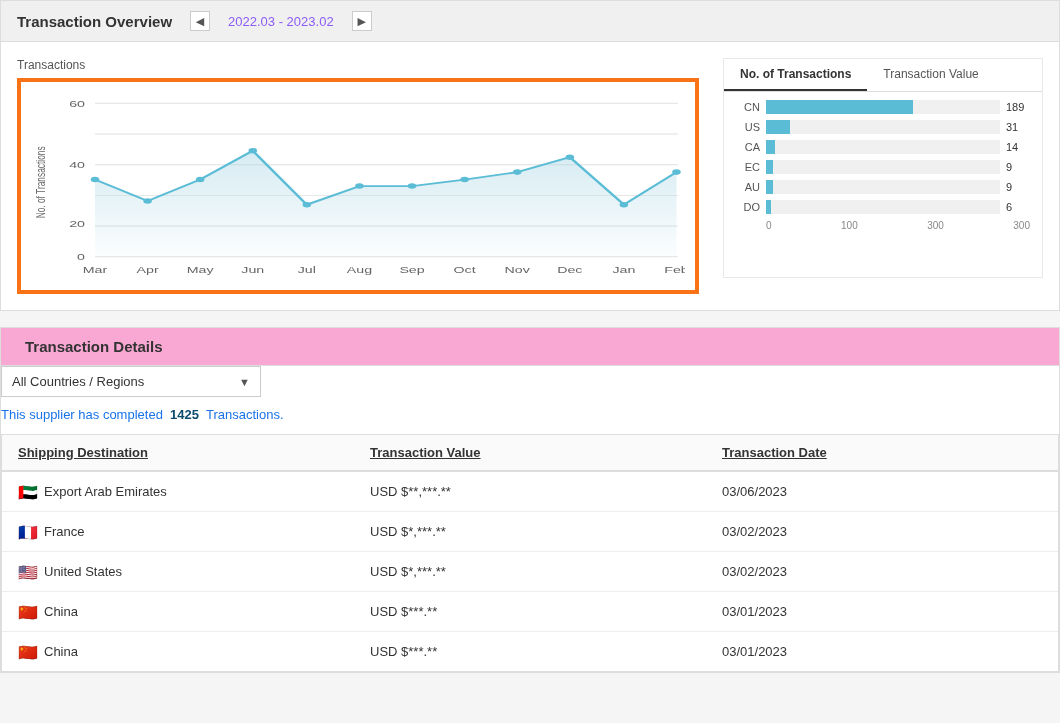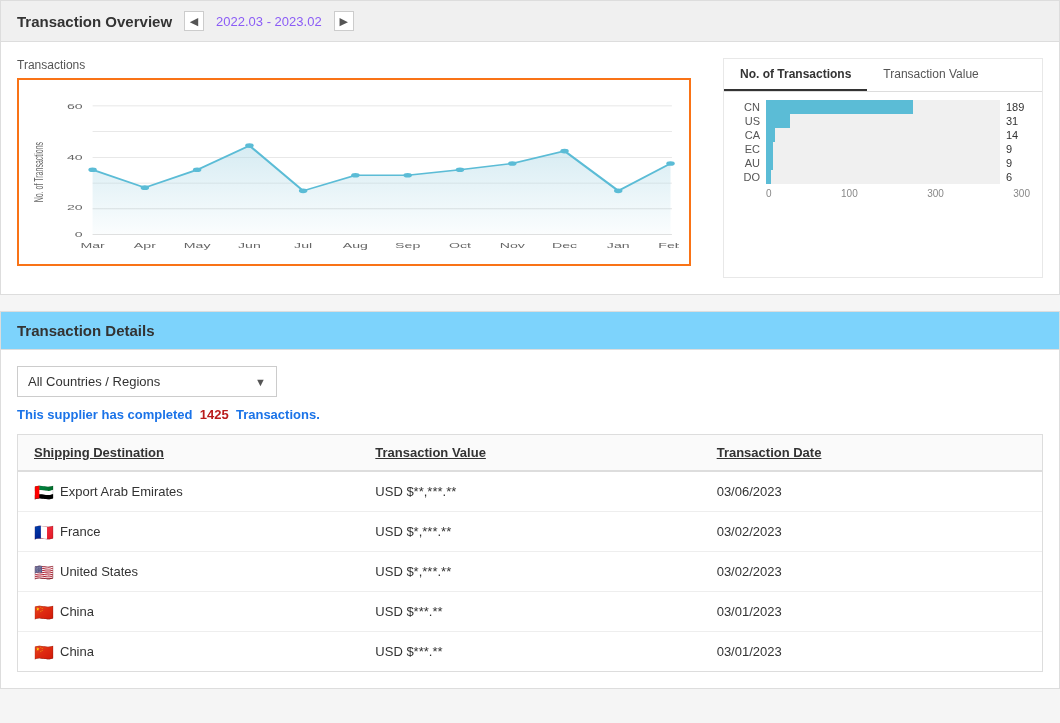--- a/index.html
+++ b/index.html
@@ -6,21 +6,21 @@
     body { font-family: Arial, sans-serif; font-size: 13px; color: #333; background: #f5f5f5; }
 
     .section-header {
       background: #f0f0f0;
       border: 1px solid #ddd;
       padding: 10px 16px;
       font-weight: bold;
       font-size: 15px;
       display: flex;
       align-items: center;
-      gap: 12px;
+      gap: 18px;
     }
     .nav-btn {
       width: 20px; height: 20px;
       border: 1px solid #ccc;
       background: white;
       cursor: pointer;
       display: flex; align-items: center; justify-content: center;
       font-size: 11px;
       color: #555;
     }
@@ -29,35 +29,35 @@
       font-weight: normal;
       color: #8b5cf6;
     }
 
     .overview-body {
       background: white;
       border: 1px solid #ddd;
       border-top: none;
       padding: 16px;
       display: flex;
-      gap: 32px;
+      gap: 24px;
     }
 
     .chart-section {
       flex: 1;
     }
     .chart-label {
       font-size: 12px;
       color: #555;
       margin-bottom: 6px;
     }
     .chart-container {
-      border: 2px solid #f97316;
-      padding: 18px 10px 10px 10px;
-      height: 188px;
+      border: 4px solid #f97316;
+      padding: 12px 10px 10px 10px;
+      height: 216px;
       position: relative;
     }
     .chart-svg {
       width: 100%;
       height: 100%;
     }
 
     .export-section {
       width: 320px;
     }
@@ -88,21 +88,21 @@
       font-weight: bold;
     }
     .bar-chart-area {
       padding: 8px 12px;
       height: calc(100% - 38px);
       overflow: hidden;
     }
     .bar-row {
       display: flex;
       align-items: center;
-      margin-bottom: 0;
+      margin-bottom: 6px;
       gap: 6px;
     }
     .bar-country {
       width: 24px;
       font-size: 11px;
       color: #555;
       text-align: right;
     }
     .bar-track {
       flex: 1;
@@ -127,31 +127,30 @@
       justify-content: space-between;
       font-size: 10px;
       color: #888;
       margin-top: 4px;
     }
 
     .details-section {
       margin-top: 16px;
     }
     .details-header {
-      background: #7dd3fc;
+      background: #f9a8d4;
       border: 1px solid #ddd;
-      padding: 10px 16px;
+      padding: 10px 24px;
       font-weight: bold;
       font-size: 15px;
     }
     .details-body {
       background: white;
       border: 1px solid #ddd;
       border-top: none;
-      padding: 16px;
     }
     .dropdown-wrapper {
       margin-bottom: 10px;
     }
     .dropdown-select {
       width: 260px;
       padding: 7px 10px;
       border: 1px solid #ccc;
       font-size: 13px;
       background: white;
@@ -165,21 +164,21 @@
       font-size: 11px;
       color: #555;
     }
     .supplier-info {
       font-size: 13px;
       color: #555;
       margin-bottom: 12px;
     }
     .supplier-info span {
       color: #1a73e8;
-      font-weight: bold;
+      font-weight: normal;
     }
 
     .table-container {
       border: 1px solid #ddd;
       width: 100%;
     }
     .table-header-row {
       display: grid;
       grid-template-columns: 1fr 1fr 1fr;
       background: #fafafa;
@@ -387,21 +386,21 @@
 
     <div class="dropdown-wrapper">
       <div class="dropdown-select">
         <span>All Countries / Regions</span>
         <span class="dropdown-arrow">▼</span>
       </div>
     </div>
 
     <div class="supplier-info">
       <span>This supplier has completed</span>
-      &nbsp;<span style="color:#b91c1c;font-weight:bold;margin-top:16px;">1425</span>&nbsp;
+      &nbsp;<span style="color:#0c4a6e;font-weight:bold;margin-top:16px;">1425</span>&nbsp;
       <span>Transactions.</span>
     </div>
 
     <div class="table-container">
       <div class="table-header-row">
         <div class="table-header-cell">Shipping Destination</div>
         <div class="table-header-cell">Transaction Value</div>
         <div class="table-header-cell">Transaction Date</div>
       </div>
       <div id="table-rows">

